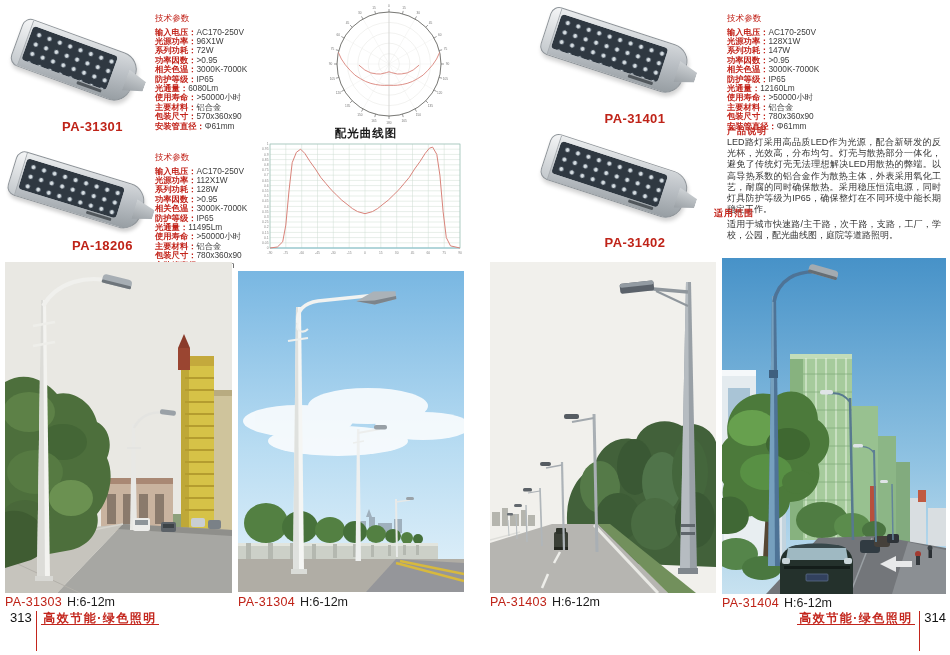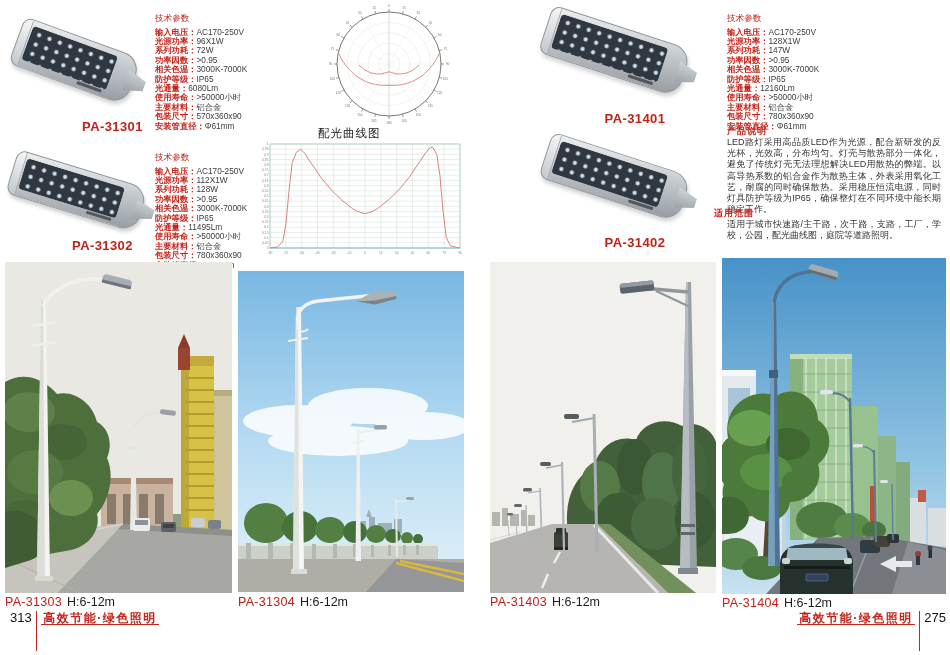--- a/index.html
+++ b/index.html
@@ -11,21 +11,21 @@
   
   .spec-block{position:absolute;width:164px}
   .spec-title{color:#c3251c;font-weight:normal;font-size:8.6px;margin-bottom:2.5px}
   .spec-row{font-size:8.3px;line-height:9.4px;white-space:nowrap}
   .spec-label{color:#c3251c;font-weight:bold}
   .spec-value{color:#3c3c3c}
   
   .desc-title{position:absolute;color:#c3251c;font-weight:bold;font-size:9px;letter-spacing:1px}
   .desc-body{position:absolute;font-size:9px;line-height:11.2px;color:#333;text-align:justify;width:214px}
   
-  .chart-caption{position:absolute;font-size:11.5px;font-weight:normal;color:#1a1a1a;letter-spacing:1px}
+  .chart-caption{position:absolute;font-size:11.5px;font-weight:bold;color:#1a1a1a;text-align:center;letter-spacing:1px}
   
   .product-img{position:absolute}
   .lamp{position:absolute;background:linear-gradient(170deg,#eef0f1,#bcc1c6 55%,#949b a0);background:linear-gradient(170deg,#eef0f1,#bcc1c6 55%,#949ba0);border:1px solid #8d9398;border-radius:9px 18px 18px 9px;box-shadow:2px 3px 4px rgba(0,0,0,.18)}
   .lamp-endcap{position:absolute;left:0;top:0;bottom:0;width:9px;background:linear-gradient(#f4f5f6,#c4c9cd);border-radius:9px 0 0 9px;border-right:1px solid #a9aeb2}
   .lamp-panel{position:absolute;left:10px;top:5px;right:22px;bottom:7px;background-color:#2f3841;border-radius:4px;background-image:radial-gradient(circle,#d7dee2 1.5px,#7c8894 2.1px,rgba(47,56,65,0) 2.7px);background-size:11px 10px;background-position:3px 2px}
   .lamp-tail{position:absolute;right:-13px;top:28%;width:20px;height:46%;background:linear-gradient(#cfd3d6,#9aa0a5);clip-path:polygon(0 0,100% 28%,100% 72%,0 100%)}
   .lamp-strip{position:absolute;right:26px;bottom:3px;width:26px;height:3px;background:#51575c;border-radius:1px}
   
   .photo{position:absolute;display:block}
   
@@ -43,31 +43,31 @@
 <body>
 
 <div class="product-img" style="left:5px;top:10px;width:148px;height:108px">
   <div class="lamp" style="left:8px;top:26px;width:124px;height:50px;transform:rotate(20deg)">
     <div class="lamp-endcap"></div>
     <div class="lamp-panel"></div>
     <div class="lamp-tail"></div>
     <div class="lamp-strip"></div>
   </div>
 </div>
-<div class="model-label" style="left:60px;top:119px;width:105px">PA-31301</div>
+<div class="model-label" style="left:40px;top:119px;width:105px">PA-31301</div>
 
 <div class="product-img" style="left:5px;top:146px;width:148px;height:92px">
   <div class="lamp" style="left:4px;top:22px;width:136px;height:46px;transform:rotate(17deg)">
     <div class="lamp-endcap"></div>
     <div class="lamp-panel"></div>
     <div class="lamp-tail"></div>
     <div class="lamp-strip"></div>
   </div>
 </div>
-<div class="model-label" style="left:50px;top:238px;width:105px">PA-31302</div>
+<div class="model-label" style="left:50px;top:238px;width:105px">PA-18206</div>
 
 <div class="product-img" style="left:528px;top:8px;width:175px;height:100px">
   <div class="lamp" style="left:14px;top:18px;width:146px;height:50px;transform:rotate(18deg)">
     <div class="lamp-endcap"></div>
     <div class="lamp-panel"></div>
     <div class="lamp-tail"></div>
     <div class="lamp-strip"></div>
   </div>
 </div>
 <div class="model-label" style="left:560px;top:111px;width:150px">PA-31401</div>
@@ -645,14 +645,14 @@
 </div>
 
 <div class="footer" style="left:10px;top:611px">
   <span class="page-num">313</span>
   <span class="divider-v"></span>
   <span class="slogan">高效节能·绿色照明</span>
 </div>
 <div class="footer" style="right:4px;top:611px">
   <span class="slogan">高效节能·绿色照明</span>
   <span class="divider-v"></span>
-  <span class="page-num">275</span>
+  <span class="page-num">314</span>
 </div>
 
 </body></html>

